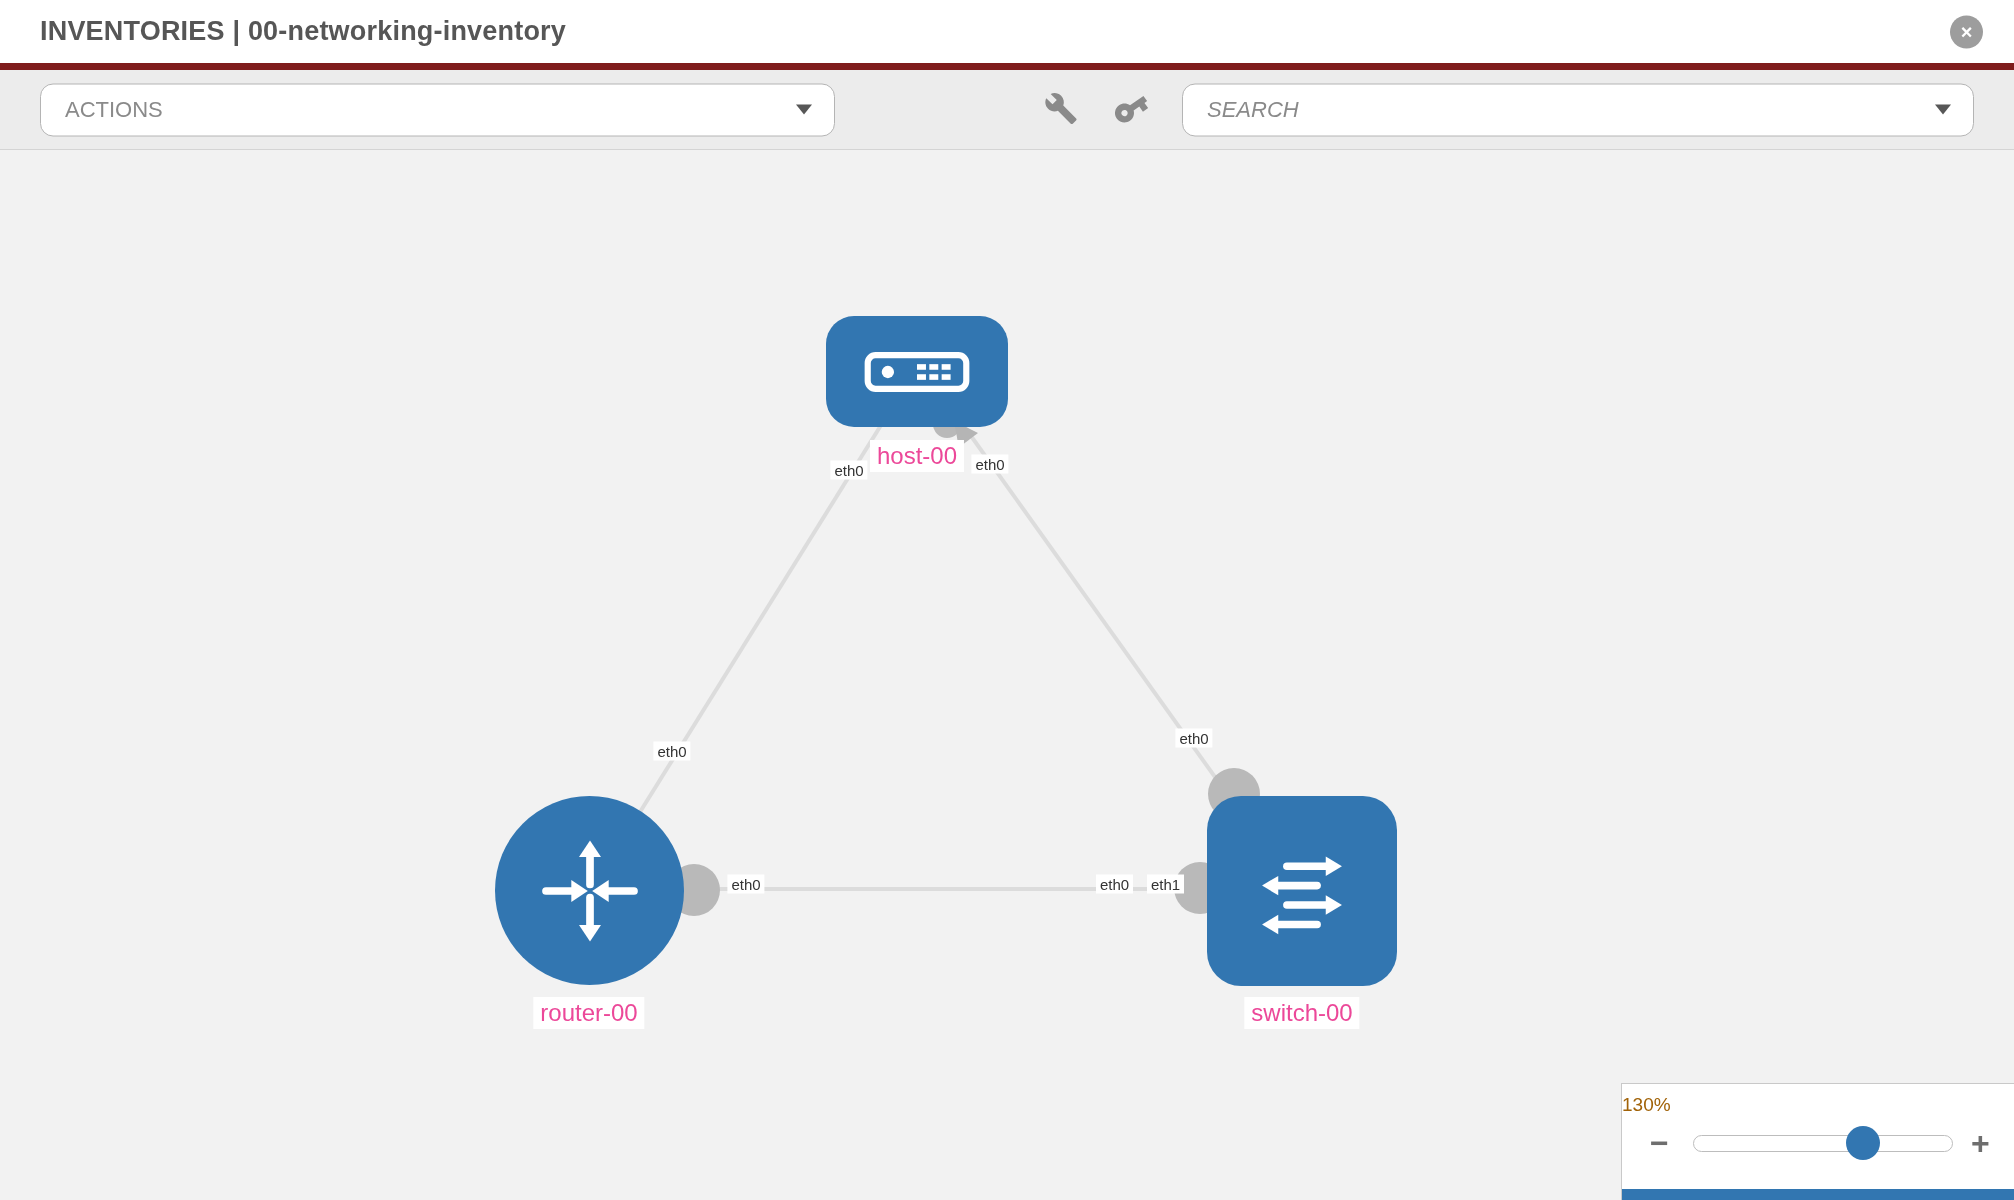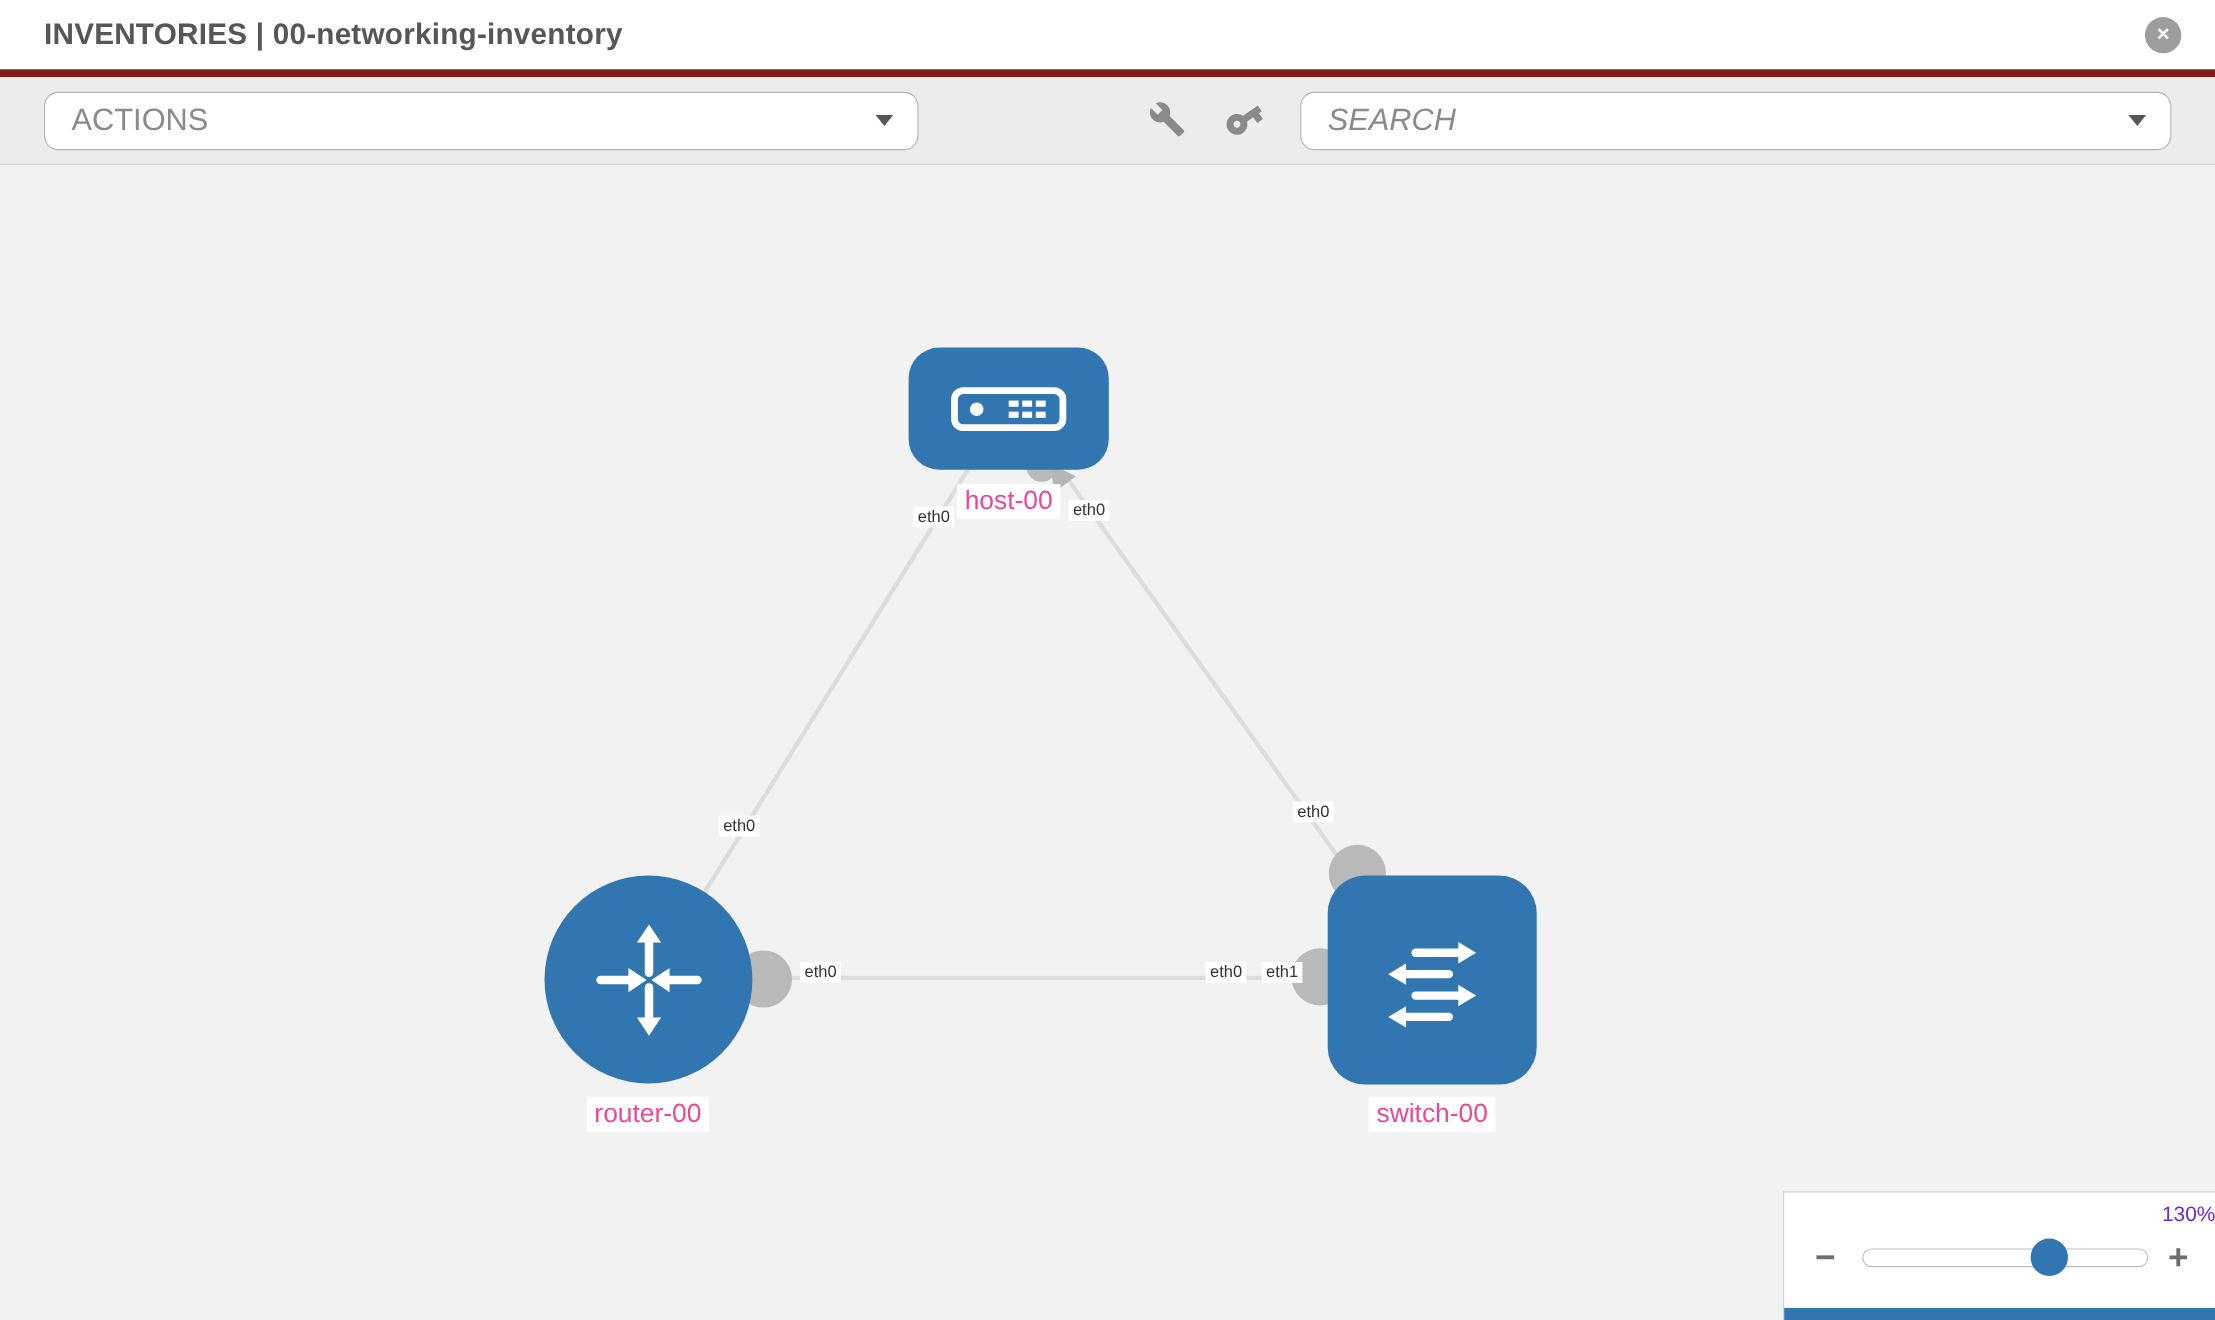--- a/index.html
+++ b/index.html
@@ -10,21 +10,21 @@
   .header { height:70px; background:#fff; border-bottom:7px solid #7f1d1d; position:relative; display:flex; align-items:center; }
   .page-title { margin-left:40px; font-size:27px; font-weight:bold; color:#565656; letter-spacing:.2px; }
   .close-btn { position:absolute; right:31px; top:50%; transform:translateY(-50%); width:33px; height:33px;
     border-radius:50%; background:#9d9d9d; color:#fff; display:flex; align-items:center; justify-content:center;
     font-size:20px; font-weight:bold; cursor:pointer; border:none; }
 
   
   .toolbar { height:80px; background:#ececec; border-bottom:1px solid #d4d4d4; position:relative; }
   .dropdown { position:absolute; top:50%; transform:translateY(-50%); height:53px; background:#fff;
     border:1px solid #b4b4b4; border-radius:13px; display:flex; align-items:center; padding:0 24px;
-    color:#8a8a8a; font-size:28px; cursor:pointer; }
+    color:#8a8a8a; font-size:22px; cursor:pointer; }
   .dropdown .caret { position:absolute; right:22px; width:0; height:0;
     border-left:8px solid transparent; border-right:8px solid transparent; border-top:10px solid #575757; }
   .dd-actions { left:40px; width:795px; }
   .dd-search { left:1182px; width:792px;font-style:italic; }
   .icon-btn { position:absolute; top:50%; transform:translateY(-50%); background:none; border:none; cursor:pointer; }
   .icon-btn.wrench { left:1044px; }
   .icon-btn.key { left:1112px; }
 
   
   .canvas { position:relative; height:1050px; background:#f2f2f2; overflow:hidden; }
@@ -37,21 +37,21 @@
   .node-label { position:absolute; transform:translate(-50%,-50%); background:#fff; padding:2px 7px;
     font-size:24px; color:#ec4899; white-space:nowrap; z-index:5; }
   .iface-label { position:absolute; transform:translate(-50%,-50%); background:#fff; padding:1px 4px;
     font-size:15px; color:#333; white-space:nowrap; z-index:4; }
   .iface-label.left-anchor { transform:translateY(-50%); }
   .iface-label.under { z-index:3; }
 
   
   .zoom-panel { position:absolute; right:0; bottom:0; width:393px; height:117px; background:#fff;
     border-top:1px solid #c9c9c9; border-left:1px solid #c9c9c9; z-index:10; }
-  .zoom-level { position:absolute; top:10px; left:0; width:100%; text-align:right; font-size:19px; color:#6d28d9; }
+  .zoom-level { position:absolute; top:10px; left:0; width:100%; text-align:left; font-size:19px; color:#a16207; }
   .zoom-minus,.zoom-plus { position:absolute; font-size:32px; font-weight:bold; color:#6e6e6e;
     background:none; border:none; cursor:pointer; line-height:1; top:43px; }
   .zoom-minus { left:28px; }
   .zoom-plus  { left:349px; }
   .slider-track { position:absolute; left:71px; top:51px; width:260px; height:17px; background:#fff;
     border:1px solid #bdbdbd; border-radius:9px; cursor:pointer; }
   .slider-handle { position:absolute; left:224px; top:42px; width:34px; height:34px; border-radius:50%;
     background:#3276b1; cursor:grab; }
   .zoom-footer { position:absolute; left:0; bottom:0; width:100%; height:11px; background:#3276b1; }
 </style>

